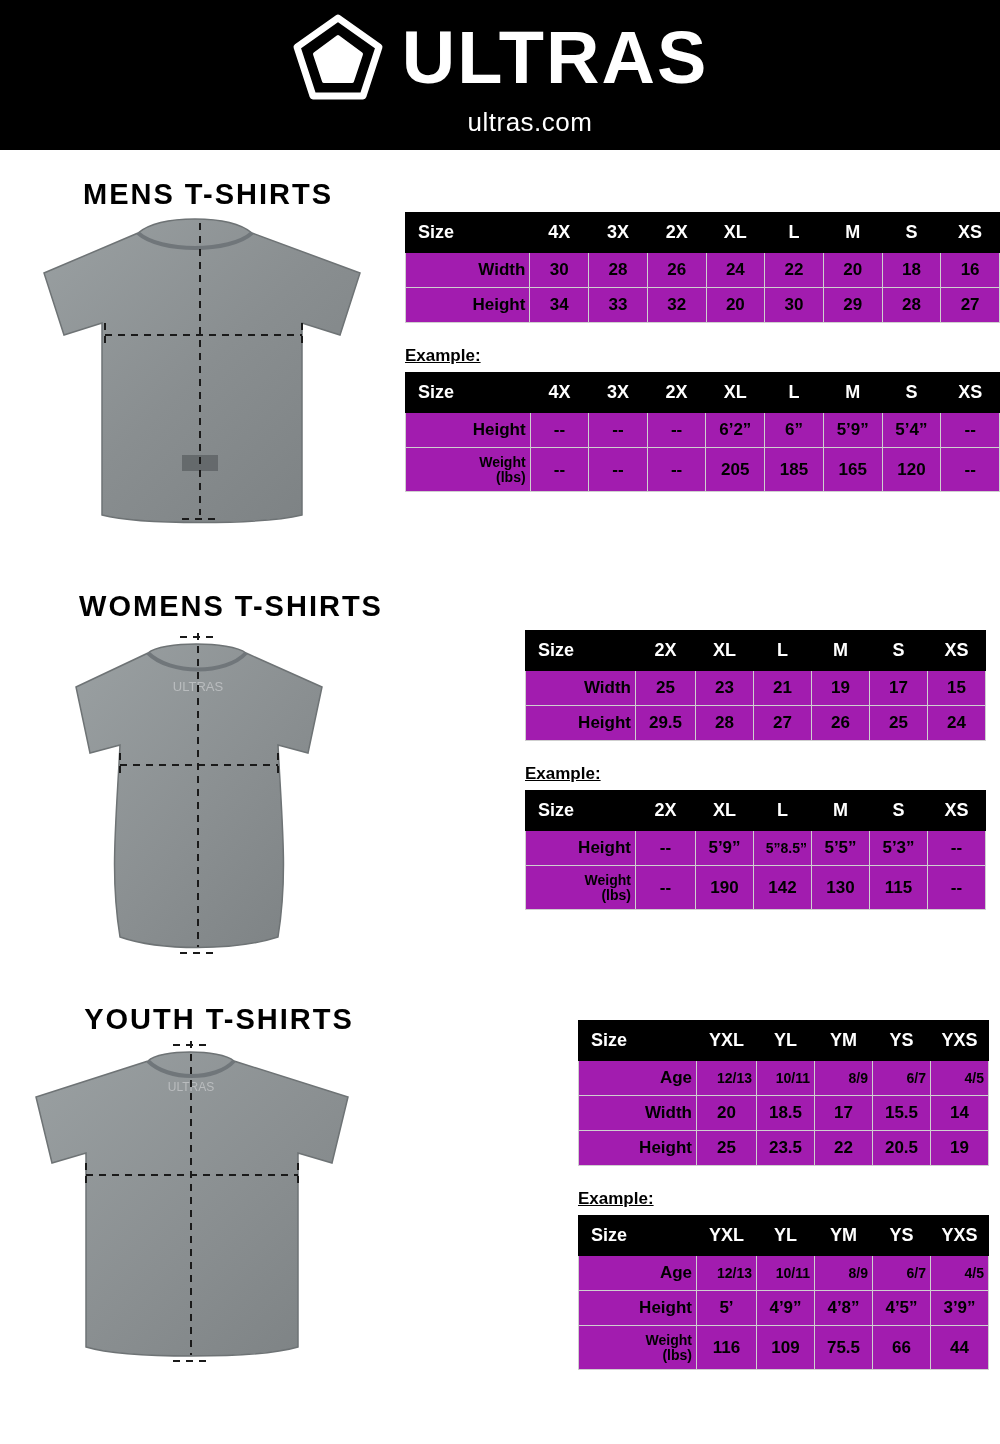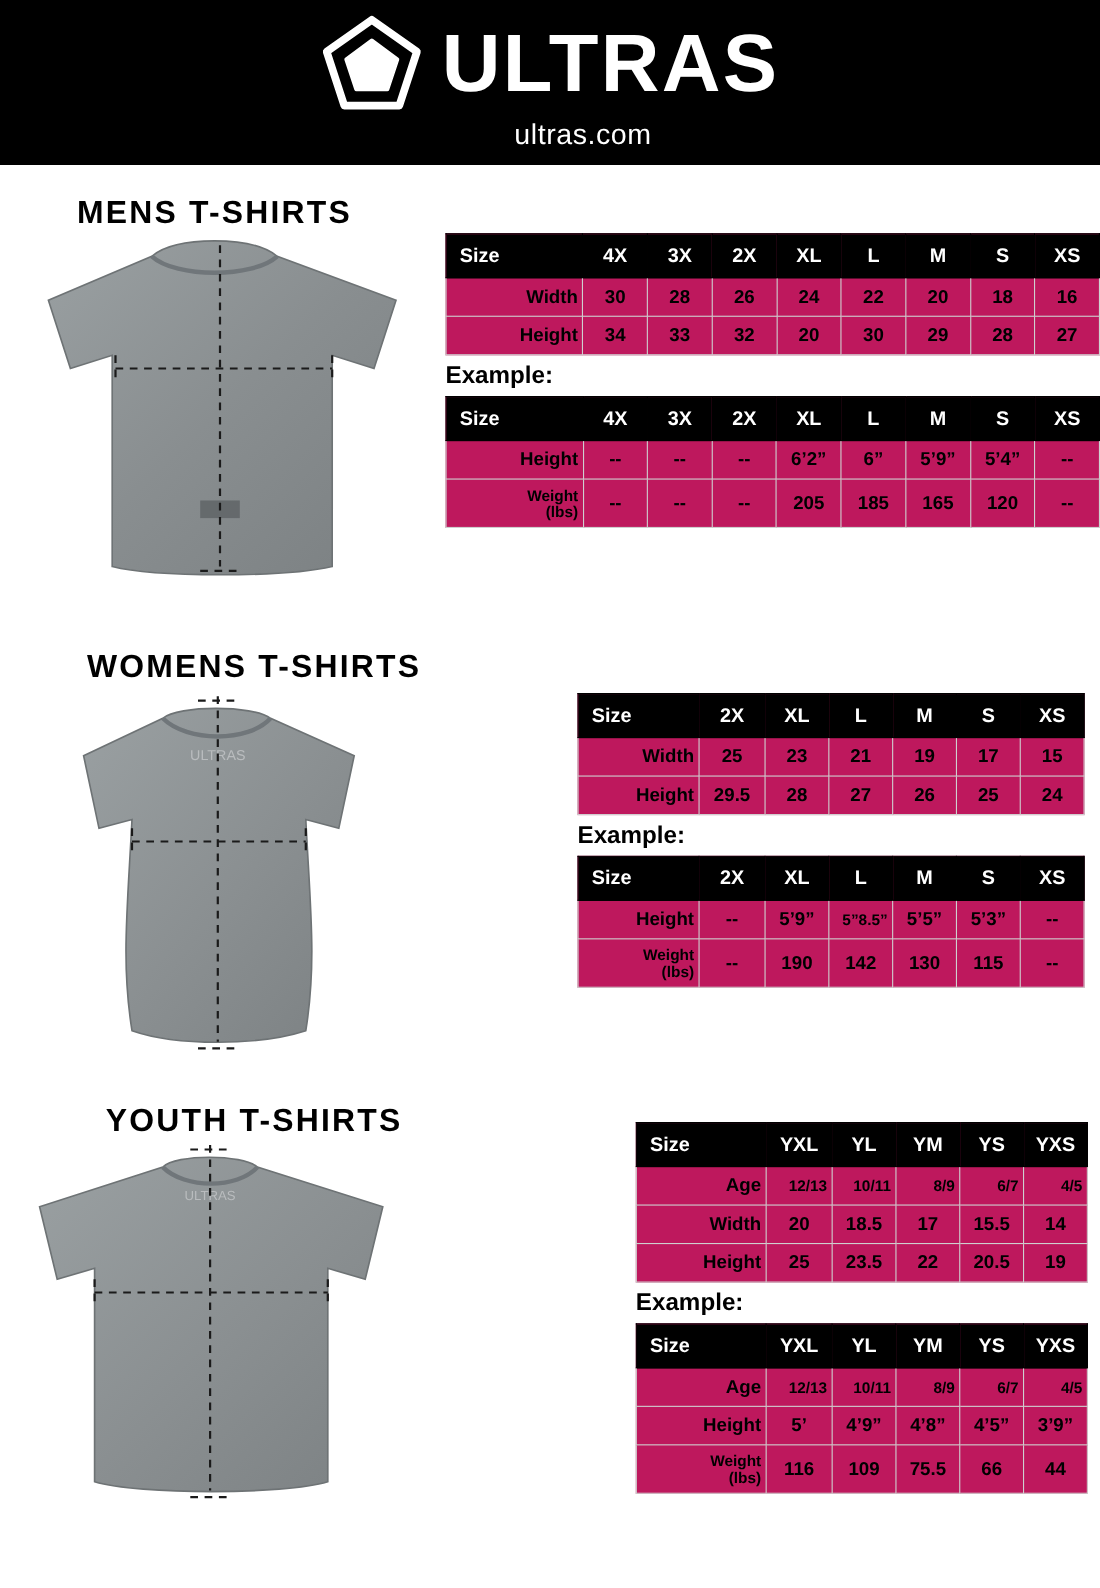--- a/index.html
+++ b/index.html
@@ -65,21 +65,21 @@
     font-family: "Liberation Sans", sans-serif;
   }
 
   
   .shirt-area { position: relative; }
 
   
   .tbl {
     border-collapse: collapse;
     font-size: 17px;
-    background: #be185d;
+    background: #a21caf;
   }
   .tbl th, .tbl td {
     border: 1px solid #cfcfcf;
     text-align: center;
     font-weight: bold;
     padding: 7px 4px;
     white-space: nowrap;
   }
   .tbl thead th {
     background: #000;
@@ -90,23 +90,24 @@
   }
   .tbl thead th.lbl { text-align: left; padding-left: 12px; }
   .tbl td.lbl, .tbl th.lbl-row {
     text-align: right;
     padding-left: 12px;
     font-weight: bold;
   }
   .tbl td.small { font-size: 14px; text-align: right; }
   .lbl-sub { font-size: 14px; font-weight: bold; line-height: 1.05; margin-left: 36px; }
   .example-label {
-    font-size: 22px;
+    font-size: 17px;
     font-weight: bold;
-    margin: 5px 0 6px 0;
+    margin: 23px 0 6px 0;
+    text-decoration: underline;
   }
 
   
   .dash { stroke: #1a1a1a; stroke-width: 2; stroke-dasharray: 7 6; fill: none; }
 </style>
 </head>
 <body>
 
 <div class="header">
   <div class="brand-row">
@@ -115,21 +116,21 @@
         <path d="M46 5 L87 34 L71 83 L21 83 L5 34 Z" fill="none" stroke="#ffffff" stroke-width="7" stroke-linejoin="round"></path>
         <path d="M46 24 L69 41 L60 68 L32 68 L23 41 Z" fill="#ffffff" stroke="#ffffff" stroke-width="4" stroke-linejoin="round"></path>
       </svg>
     </span>
     <span class="brand-name">ULTRAS</span>
   </div>
   <div class="brand-url">ultras.com</div>
 </div>
 
 <div class="section sec-mens">
-  <div class="sec-title" style="position:absolute; left:0; top:28px; width:390px;">MENS  T-SHIRTS</div>
+  <div class="sec-title" style="position:absolute; left:13px; top:28px; width:390px;">MENS  T-SHIRTS</div>
 
   <div class="shirt-area" style="position:absolute; left:10px; top:65px;">
     <svg width="380" height="320" viewBox="0 0 380 320">
       <defs>
         <linearGradient id="gm" x1="0" y1="0" x2="1" y2="1">
           <stop offset="0%" stop-color="#9aa0a2"></stop>
           <stop offset="50%" stop-color="#898e90"></stop>
           <stop offset="100%" stop-color="#7b8082"></stop>
         </linearGradient>
       </defs>
@@ -326,21 +327,21 @@
           <td>130</td>
           <td>115</td>
           <td>--</td>
         </tr>
       </tbody>
     </table>
   </div>
 </div>
 
 <div class="section sec-youth">
-  <div class="sec-title" style="position:absolute; left:12px; top:18px; width:390px;padding-left:48px;">YOUTH  T-SHIRTS</div>
+  <div class="sec-title" style="position:absolute; left:0; top:18px; width:390px;padding-left:48px;">YOUTH  T-SHIRTS</div>
 
   <div class="shirt-area" style="position:absolute; left:30px; top:50px;">
     <svg width="340" height="345" viewBox="0 0 340 345">
       <defs>
         <linearGradient id="gy" x1="0" y1="0" x2="1" y2="1">
           <stop offset="0%" stop-color="#9aa0a2"></stop>
           <stop offset="55%" stop-color="#8a8f91"></stop>
           <stop offset="100%" stop-color="#7c8183"></stop>
         </linearGradient>
       </defs>

